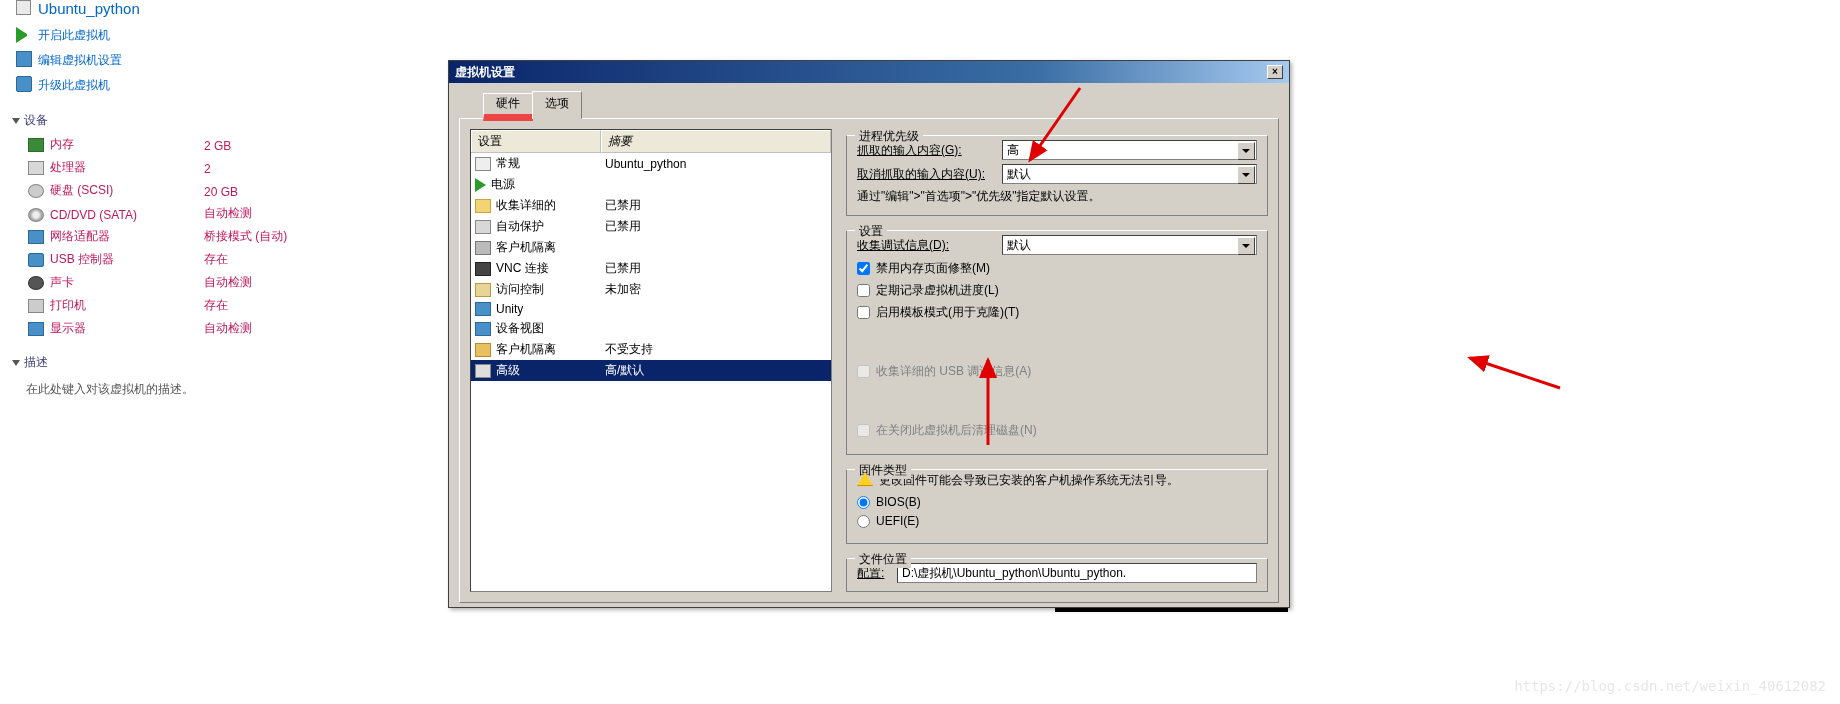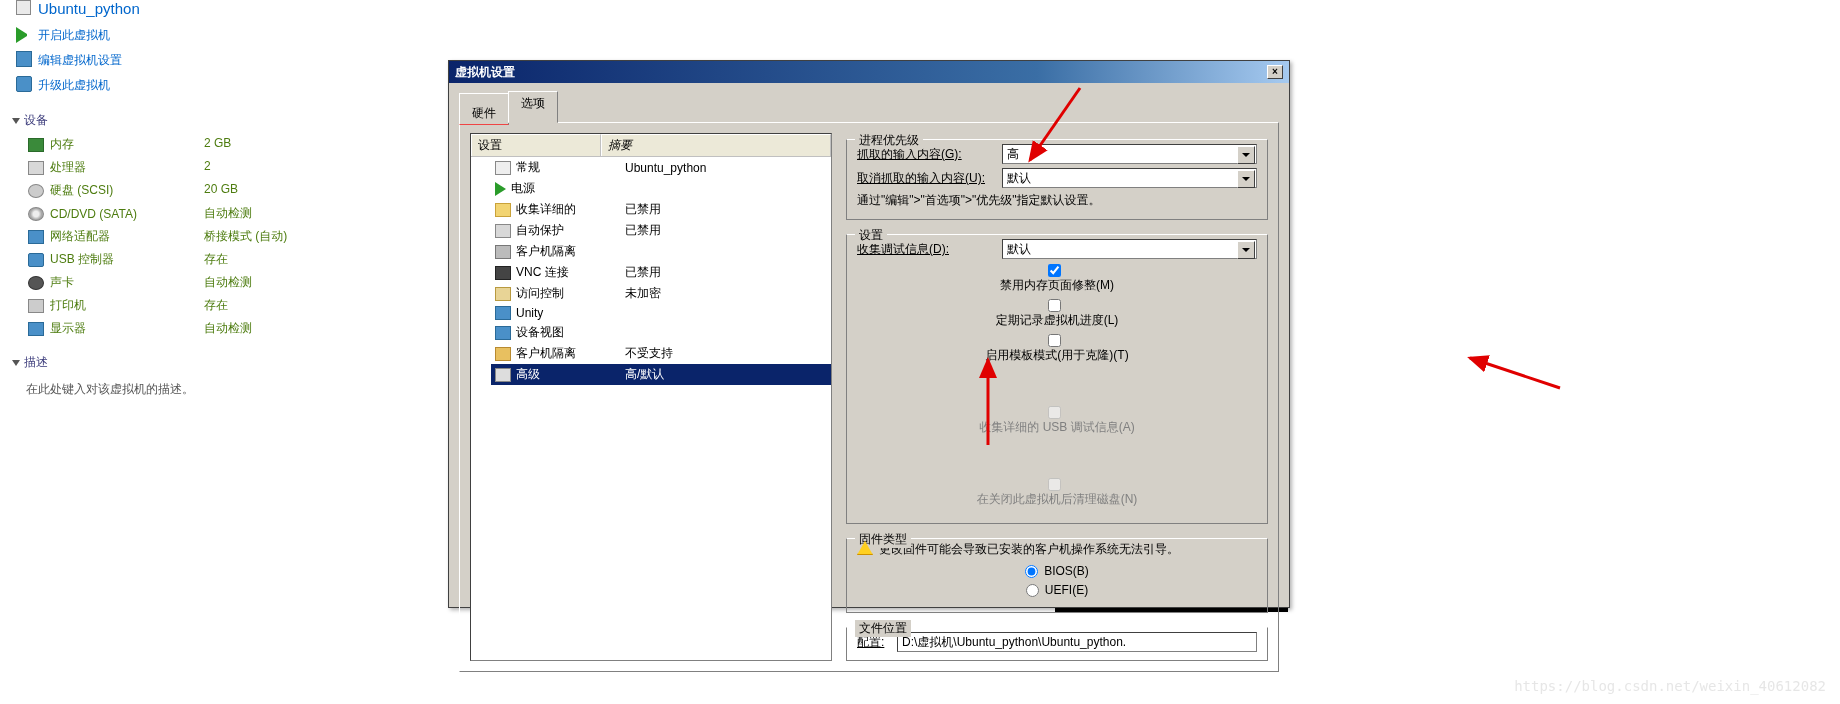--- a/index.html
+++ b/index.html
@@ -58,21 +58,22 @@
   content: "";
   position: absolute; left: 4px; top: 20px;
   width: 0; height: 0;
   border-left: 4px solid transparent;
   border-right: 4px solid transparent;
   border-top: 6px solid #555;
 }
 .hw-row {
   display: flex;
   padding: 3px 4px 3px 20px;
-  color: #4d7c0f;
+  color: #be185d;
+  align-items: flex-end;
 }
 .hw-label { width: 176px; display: flex; align-items: center; }
 .hw-icon { width: 16px; height: 14px; margin-right: 6px; display: inline-block; }
 .hw-value { flex: 1; }
 .desc-text { color: #555; padding: 6px 4px 4px 18px; }
 .ic-mem { background: #3a8a3a; border: 1px solid #2a6a2a; }
 .ic-cpu { background: #d8d8d8; border: 1px solid #888; }
 .ic-disk { background: #ccc; border: 1px solid #888; border-radius: 50%; }
 .ic-cd { background: radial-gradient(circle,#eee 30%,#aaa 60%); border:1px solid #888; border-radius:50%; }
 .ic-net { background: #4a90c8; border: 1px solid #2a6a98; }
@@ -148,25 +149,26 @@
   padding: 3px 12px 2px 12px;
   background: #d4d0c8;
   border: 1px solid #808080;
   border-top-color: #fff;
   border-left-color: #fff;
   border-bottom: 1px solid #d4d0c8;
   margin-right: -1px;
   position: relative;
 }
 .tab.inactive {
-  border-bottom: 1px solid #ef4444;
+  border-bottom: 7px solid #ef4444;
   background: #d4d0c8;
   top: 2px;
-  padding-top: 11px;
+  padding-top: 1px;
   border-top-color: #fff;
+  margin-left: 24px;
 }
 .tabcontent {
   border: 1px solid #808080;
   border-top-color: #fff;
   border-left-color: #fff;
   flex: 1;
   padding: 10px;
   display: flex;
   gap: 14px;
   position: relative;
@@ -190,21 +192,20 @@
   border-right: 1px solid #c0c0c0;
   border-top: 1px solid #fff;
   border-left: 1px solid #fff;
 }
 .col-set { width: 130px; }
 .col-sum { flex: 1; font-style: italic; }
 .list-row {
   display: flex;
   padding: 2px 4px;
   align-items: center;
-  margin-left: 20px;
 }
 .list-row.selected { background: #0a246a; color: #fff; }
 .lr-set { width: 130px; display: flex; align-items: center; }
 .lr-icon { width: 16px; height: 14px; margin-right: 5px; display:inline-block; }
 .lr-sum { flex: 1; }
 .fic-gen { background: #eee; border: 1px solid #888; }
 .fic-pwr { width: 0; height: 0; border-left: 11px solid #2a9c2a; border-top: 7px solid transparent; border-bottom: 7px solid transparent; }
 .fic-fold { background: #f2d472; border: 1px solid #c9a23a; }
 .fic-snap { background: radial-gradient(circle,#fff,#6aa6e0); border-radius:50%; border:1px solid #3a6ea5; }
 .fic-auto { background: #d8d8d8; border: 1px solid #888; }
@@ -255,24 +256,24 @@
 .select-win::before {
   content: "";
   position: absolute; right: 6px; top: 8px;
   width: 0; height: 0;
   border-left: 4px solid transparent;
   border-right: 4px solid transparent;
   border-top: 4px solid #000;
   z-index: 2;
 }
 .hint { margin-top: 4px; }
-.checkrow { display: flex; align-items: center; margin: 5px 0; flex-direction: column; }
+.checkrow { display: flex; align-items: center; margin: 5px 0; }
 .checkrow input { margin: 0 6px 0 0; }
 .checkrow.disabled { color: #808080; margin-top: 42px; }
-.radiorow { display: flex; align-items: center; margin: 5px 0; justify-content: center; }
+.radiorow { display: flex; align-items: center; margin: 5px 0; }
 .radiorow input { margin: 0 6px 0 0; }
 .warn-icon {
   width: 16px; height: 14px; display: inline-block; margin-right: 6px;
   background: #ffd020; border: 1px solid #cc9000;
   clip-path: polygon(50% 0, 100% 100%, 0 100%);
 }
 .text-input {
   flex: 1;
   height: 20px;
   background: #fff;

